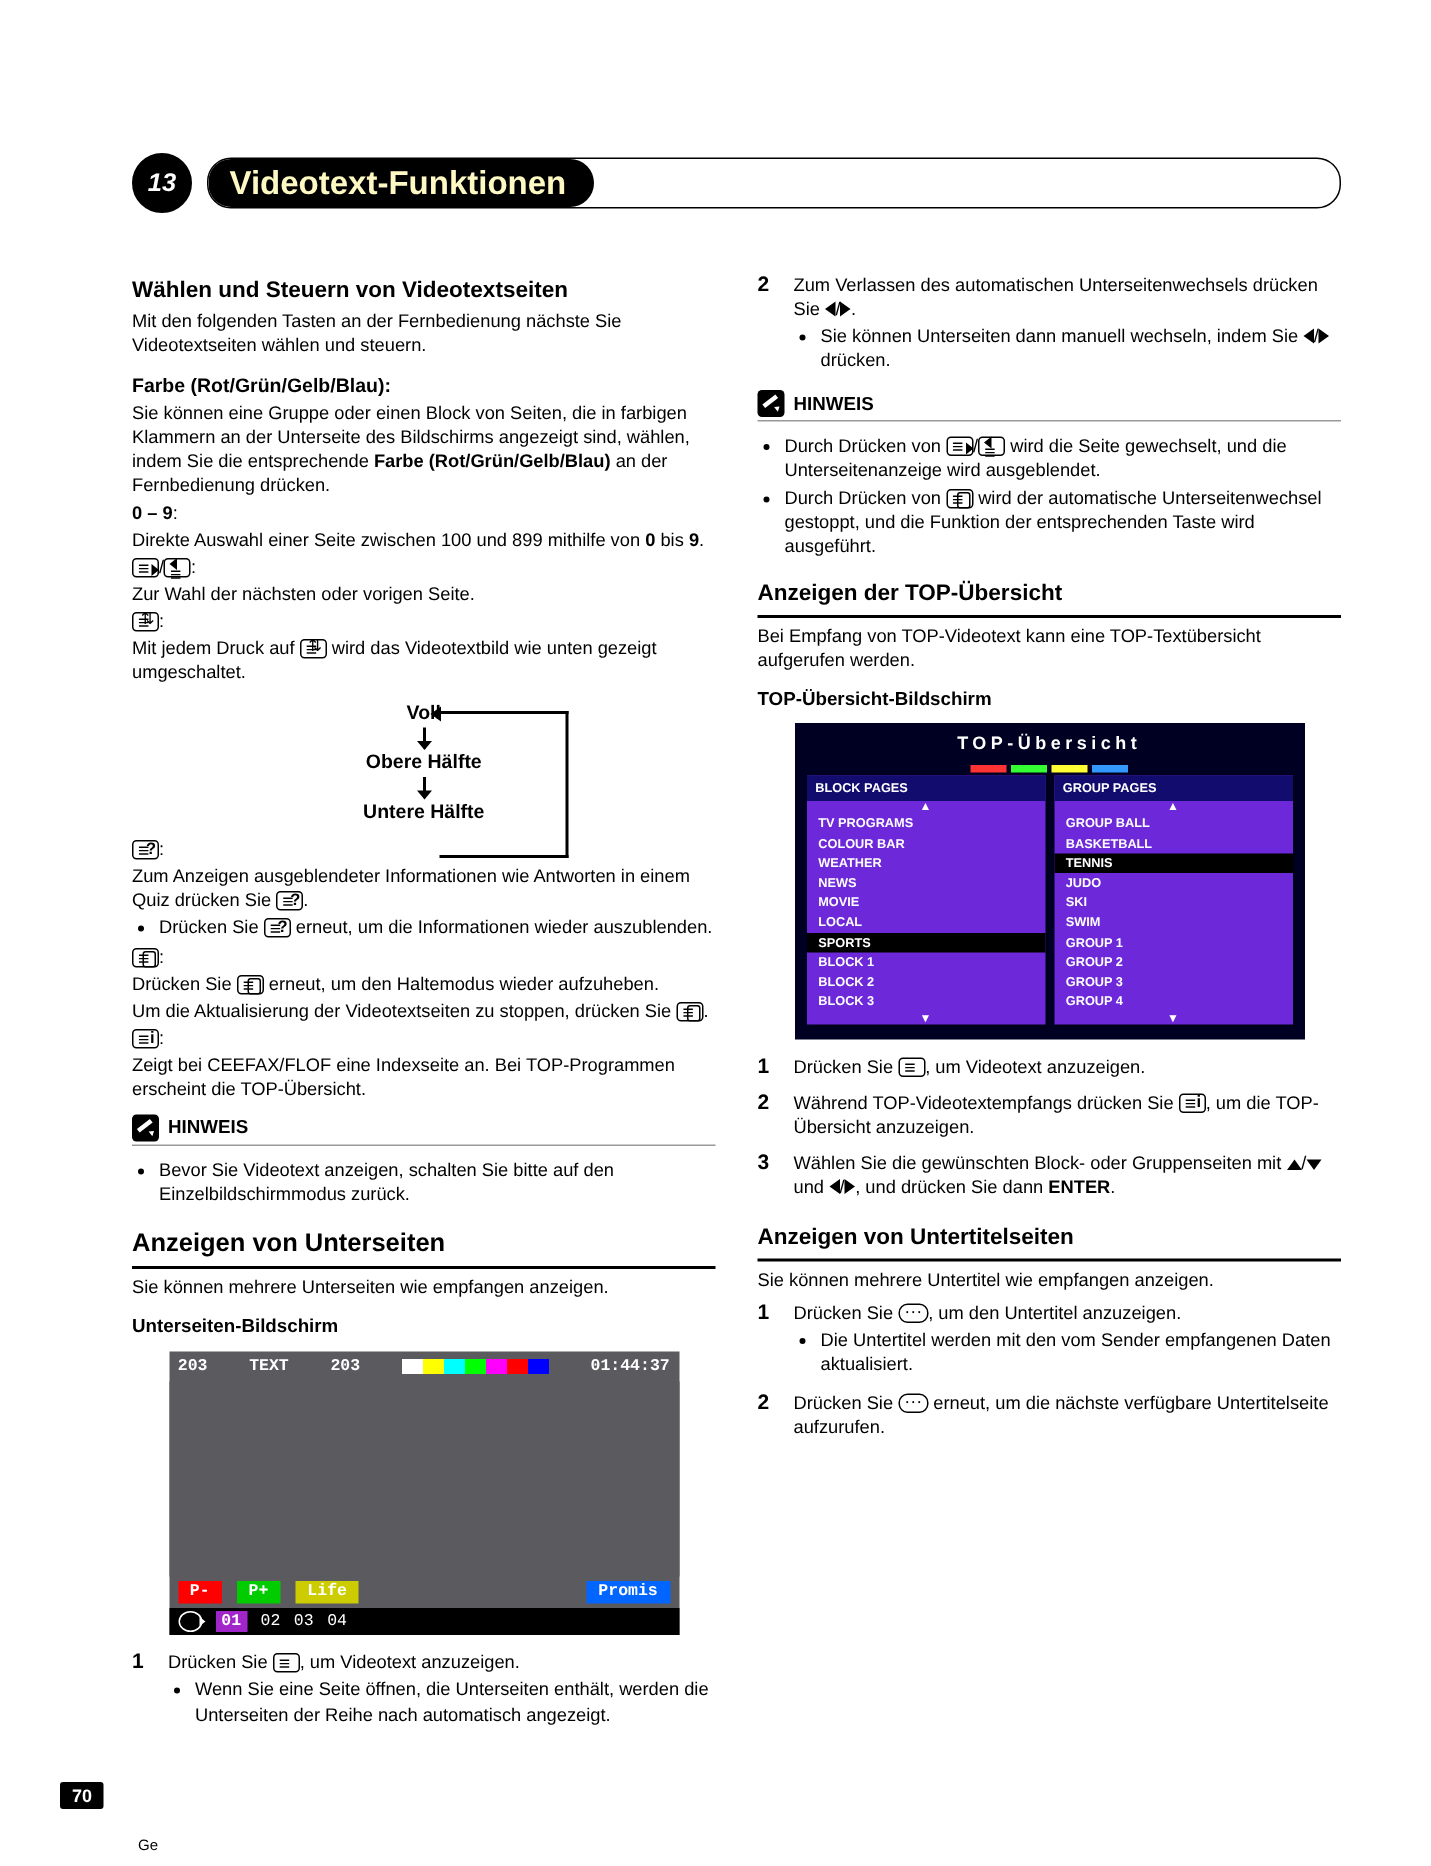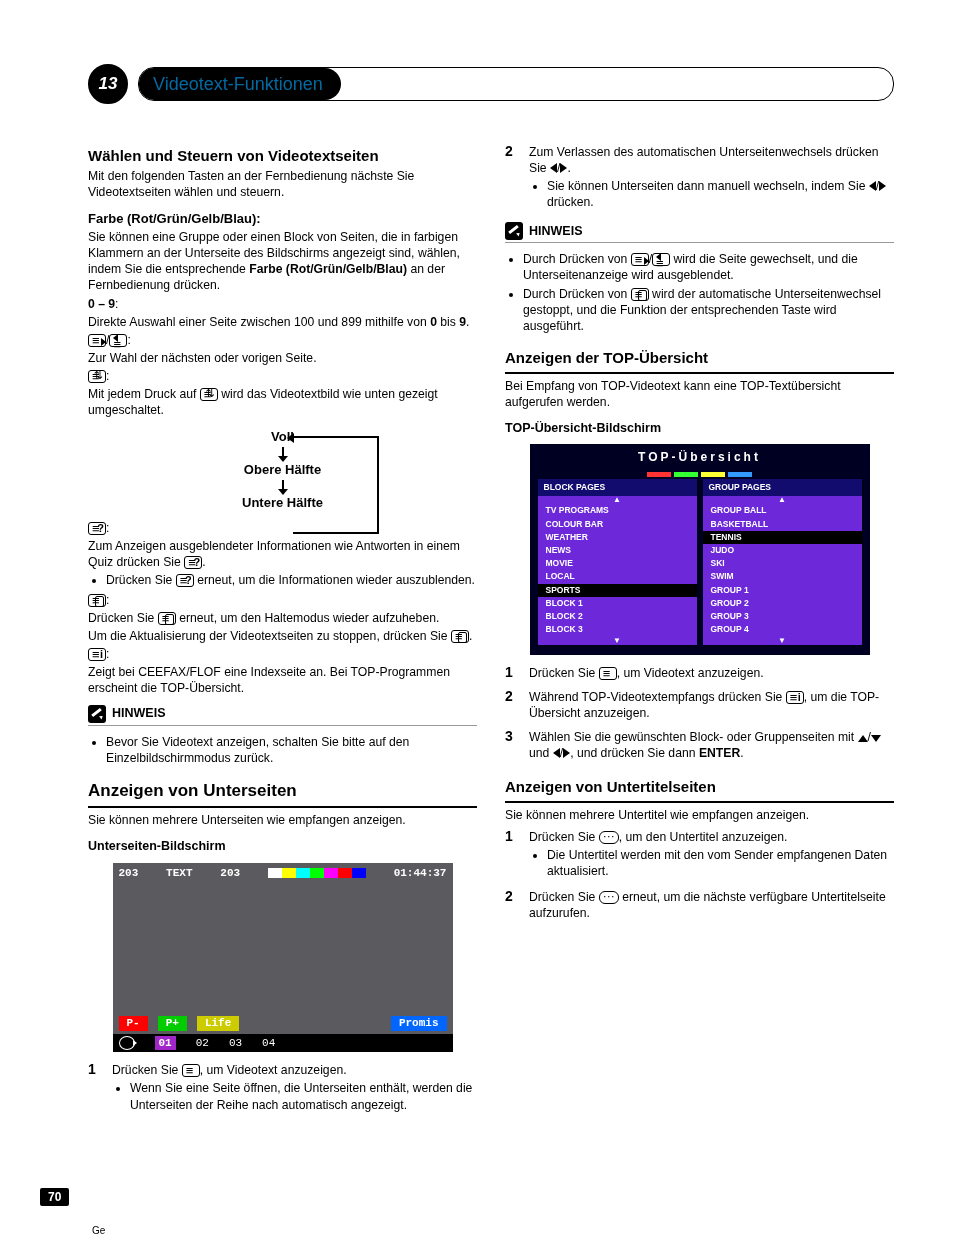--- a/index.html
+++ b/index.html
@@ -11,21 +11,21 @@
     background: #fff;
     font-family: Arial, Helvetica, sans-serif;
     color: #000;
     -webkit-font-smoothing: antialiased;
   }
   .page {
     position: relative;
     width: 954px;
     height: 1244px;
     box-sizing: border-box;
-    padding: 64px 60px 40px 88px;
+    padding: 102px 60px 40px 88px;
   }
   
   .chapter-row {
     display: flex;
     align-items: center;
     gap: 10px;
     margin-bottom: 34px;
   }
   .chapter-badge {
     width: 34px;
@@ -47,23 +47,23 @@
     flex: 1;
     height: 32px;
     border: 1px solid #000;
     border-radius: 16px;
     display: flex;
     align-items: stretch;
     overflow: hidden;
   }
   .chapter-title-fill {
     background: #000;
-    color: #0369a1;
-    font-weight: 400;
-    font-size: 18px;
+    color: #fef9c3;
+    font-weight: 700;
+    font-size: 22px;
     display: flex;
     align-items: center;
     padding: 0 18px 0 14px;
     border-top-right-radius: 16px;
     border-bottom-right-radius: 16px;
   }
   
   .cols {
     display: flex;
     gap: 28px;
@@ -270,21 +270,21 @@
   }
   .tt-screen .footer {
     display: flex;
     padding: 3px 6px;
     gap: 10px;
     font-weight: 700;
   }
   .tt-screen .subline {
     background: #000;
     display: flex;
-    gap: 20px;
+    gap: 9px;
     padding: 2px 6px;
     align-items: flex-start;
   }
   .tt-screen .subline .rot {
     width: 14px; height: 12px;
     border: 1.5px solid #fff;
     border-radius: 50%;
     position: relative;
   }
   .tt-screen .subline .rot::after {

